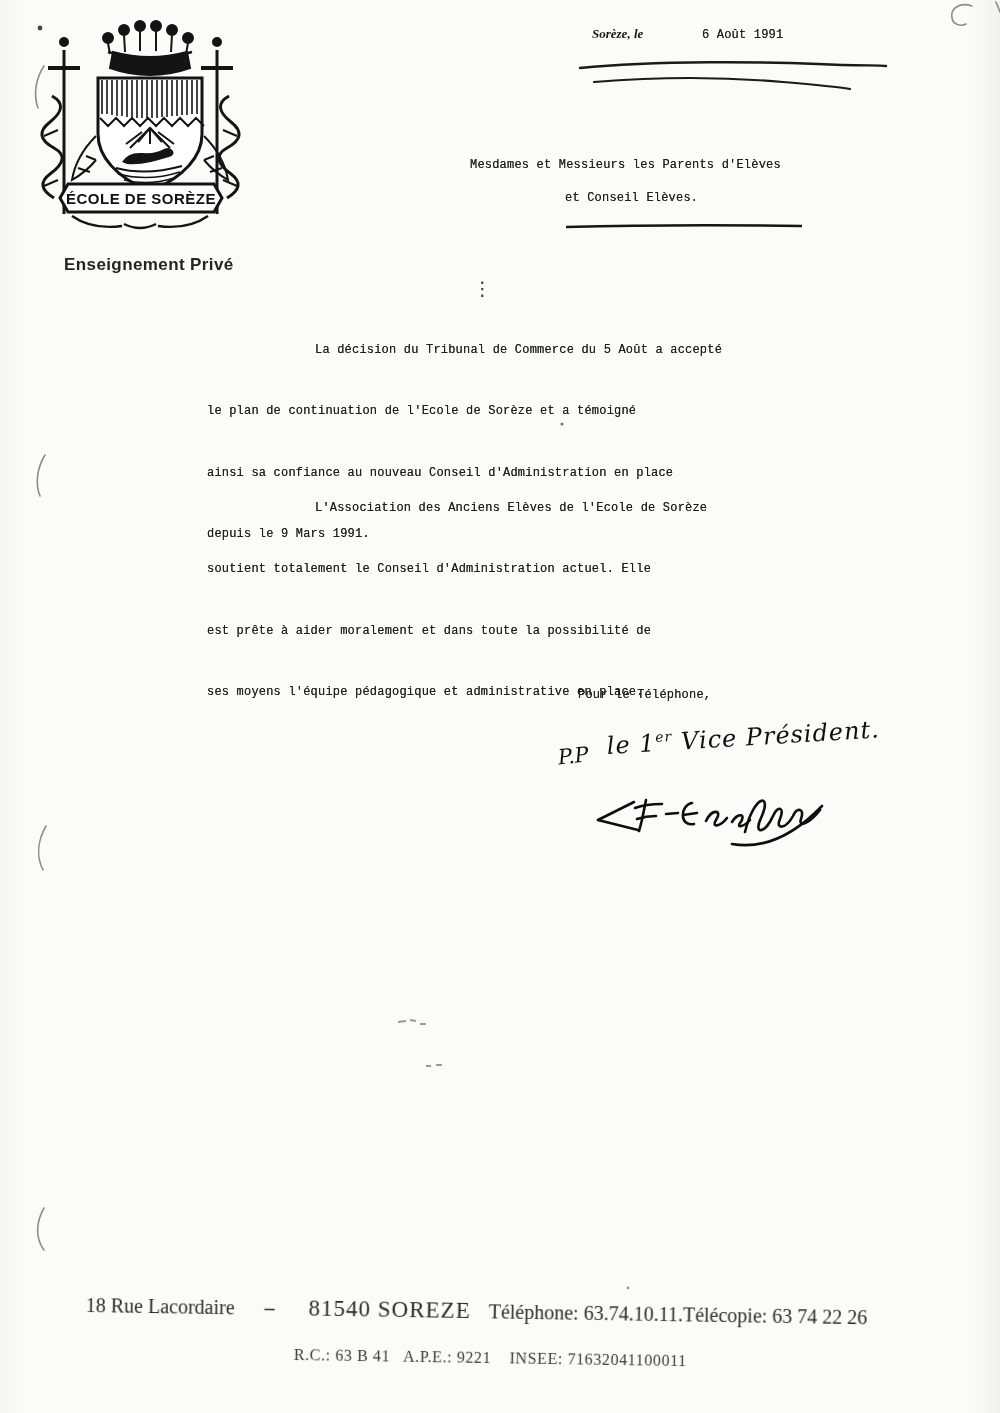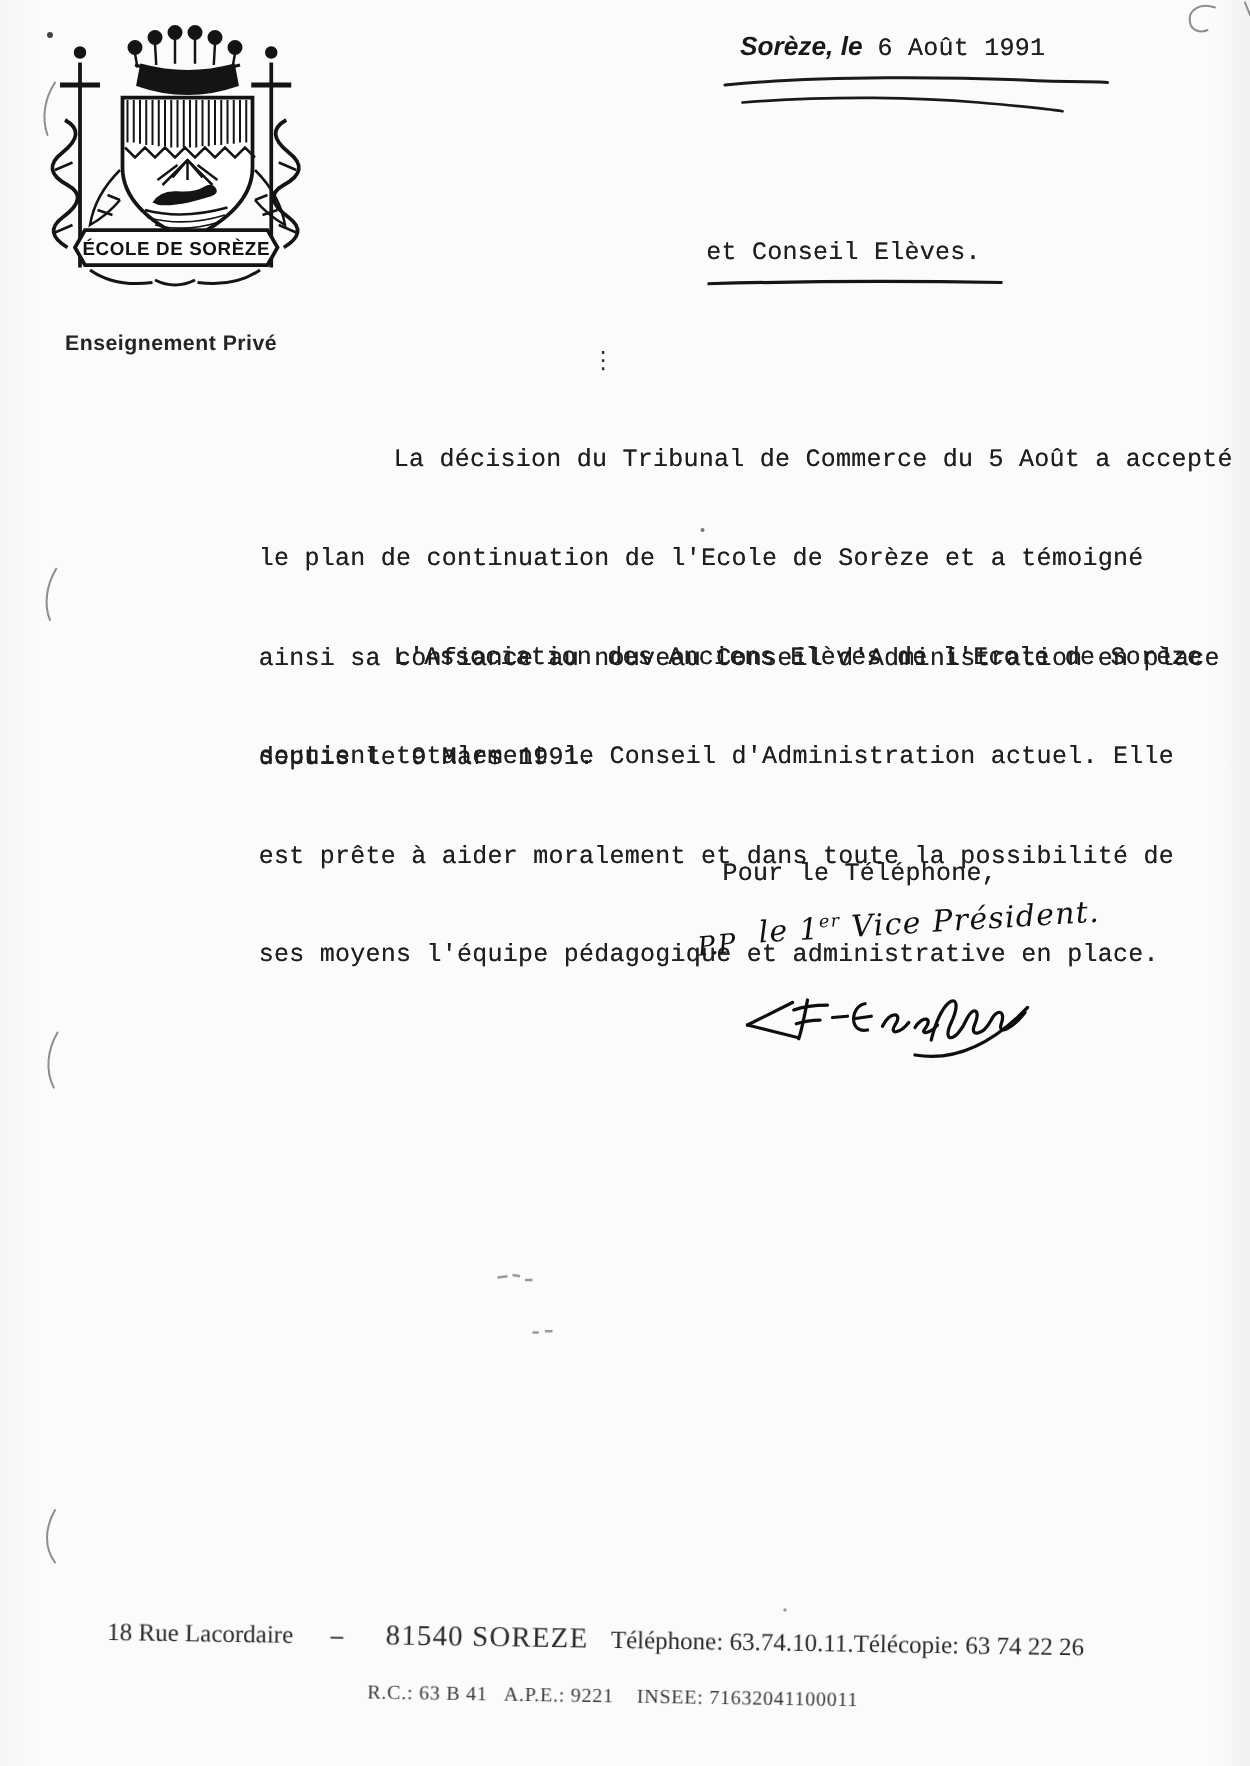--- a/index.html
+++ b/index.html
@@ -5,26 +5,26 @@
   html,body{margin:0;padding:0;background:#e8e8e6;}
   .page{
     position:relative;width:1000px;height:1413px;margin:0 auto;
     background:#fbfbf9;
     background-image:linear-gradient(90deg, rgba(0,0,0,0.025) 0%, rgba(0,0,0,0) 3%, rgba(0,0,0,0) 97%, rgba(0,0,0,0.04) 100%);
     overflow:hidden;
     font-family:"Liberation Mono","DejaVu Sans Mono",monospace;
     color:#1c1c1c;
   }
   .abs{position:absolute;}
-  .mono{font-family:"Liberation Mono","DejaVu Sans Mono",monospace;font-size:20px;letter-spacing:.2px;color:#1f1f1f;text-shadow:0 0 .5px rgba(20,20,20,.75);white-space:pre;}
+  .mono{font-family:"Liberation Mono","DejaVu Sans Mono",monospace;font-size:12px;letter-spacing:.2px;color:#1f1f1f;text-shadow:0 0 .5px rgba(20,20,20,.75);white-space:pre;}
   .para{width:800px;}
   .para .tline{display:block;height:33.4px;line-height:33.4px;}
   .indent1{text-indent:108px;}
   .subtitle{font-family:"Liberation Sans","DejaVu Sans",sans-serif;font-weight:600;font-size:17px;letter-spacing:.4px;color:#242424;}
-  .script{font-family:Liberation Sans, sans-serif;font-style:italic;font-weight:700;font-size:21px;color:#181818;}
+  .script{font-family:Liberation Serif, serif;font-style:italic;font-weight:700;font-size:13px;color:#181818;}
   .hand{font-family:"DejaVu Serif","Liberation Serif",serif;font-style:italic;color:#101010;}
   .hand-note{font-size:24px;letter-spacing:1px;transform:rotate(-3.5deg);transform-origin:left top;white-space:pre;}
   .hand-pp{font-size:21px;transform:rotate(-6deg);}
   .footer1{font-family:"Liberation Serif","DejaVu Serif",serif;color:#2a2a2a;transform:rotate(0.9deg);transform-origin:left top;white-space:pre;filter:blur(.2px);}
   .footer1 .addr{font-size:20px;}
   .footer1 .dash{font-size:20px;font-weight:700;padding:0 34px 0 30px;}
   .footer1 .city{font-size:23px;letter-spacing:1px;padding-right:18px;}
   .footer1 .tel{font-size:20px;}
   .footer1 .telno{font-size:20px;}
   .footer2{font-family:"Liberation Serif","DejaVu Serif",serif;font-size:16px;color:#3a3a3a;transform:rotate(0.9deg);transform-origin:left top;white-space:pre;filter:blur(.25px);letter-spacing:.6px;}
@@ -93,29 +93,30 @@
 
         <g>
           <path d="M30,168 L22,182 L30,196 L176,196 L184,182 L176,168 Z" fill="#fff" stroke-width="3"></path>
           <path d="M34,200 q20,14 50,10 M170,200 q-20,14 -50,10 M86,208 q16,8 32,0" stroke-width="2.4"></path>
         </g>
       </g>
       <text x="103" y="188" text-anchor="middle" font-family="Liberation Sans, sans-serif" font-size="15" font-weight="700" letter-spacing="0.5" fill="#111">ÉCOLE DE SORÈZE</text>
     </svg>
   </div>
 
-  <div class="abs subtitle" style="left:52px;top:255px;margin-top:10px;">Enseignement Privé</div>
+  <div class="abs subtitle" style="left:64px;top:255px;">Enseignement Privé</div>
 
   <div class="abs script" style="left:592px;top:26px;">Sorèze, le</div>
   <div class="abs mono" style="left:702px;top:28px;">6 Août 1991</div>
   <svg class="abs" style="left:568px;top:54px;" width="330" height="42">
     <path d="M12,14 C90,6 200,8 250,10 C290,12 310,11 318,12" stroke="#1a1a1a" stroke-width="2.4" fill="none" stroke-linecap="round"></path>
     <path d="M26,28 C100,22 170,24 215,28 C250,31 270,33 282,35" stroke="#1a1a1a" stroke-width="2.2" fill="none" stroke-linecap="round"></path>
   </svg>
 
+  <div class="abs mono" style="left:470px;top:158px;">Mesdames et Messieurs les Parents d'Elèves</div>
   <div class="abs mono" style="left:565px;top:191px;">et Conseil Elèves.</div>
   <svg class="abs" style="left:560px;top:220px;" width="250" height="12">
     <path d="M6,7 C80,5 180,5 242,6" stroke="#151515" stroke-width="2.6" fill="none"></path>
   </svg>
 
   <div class="abs dots-mark" style="left:473px;top:284px;">⋮</div>
 
   <div class="abs mono para" style="left:207px;top:306px;">
     <span class="tline indent1">La décision du Tribunal de Commerce du 5 Août a accepté</span>
     <span class="tline">le plan de continuation de l'Ecole de Sorèze et a témoigné</span>

